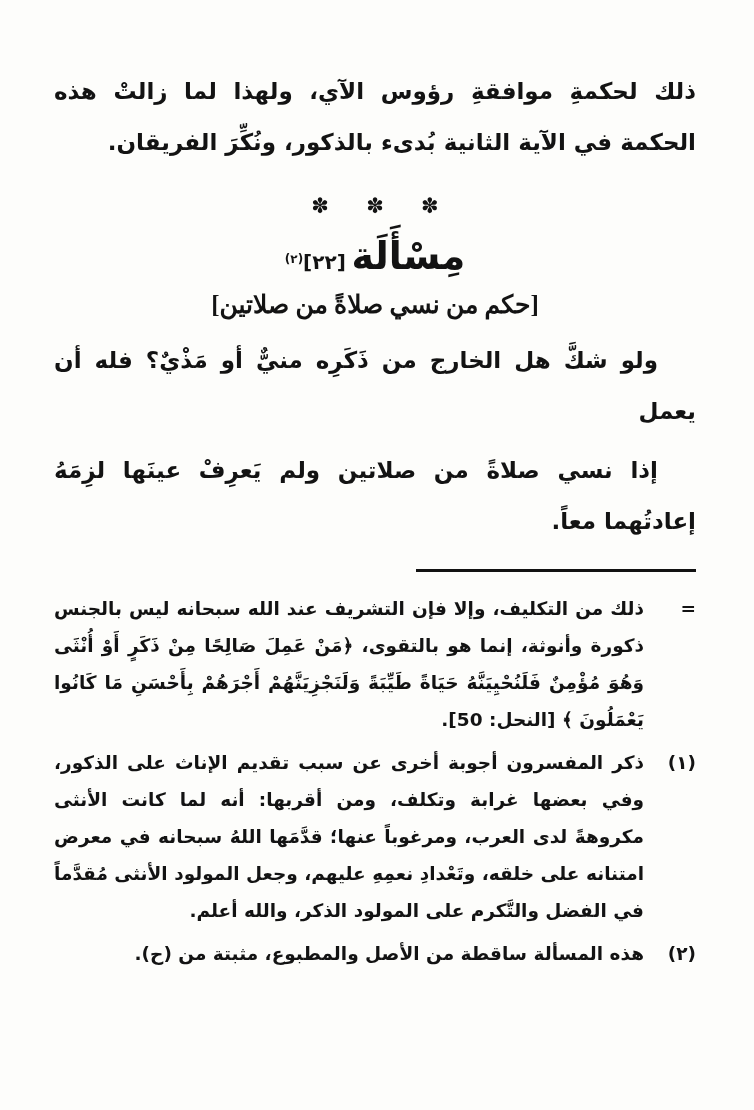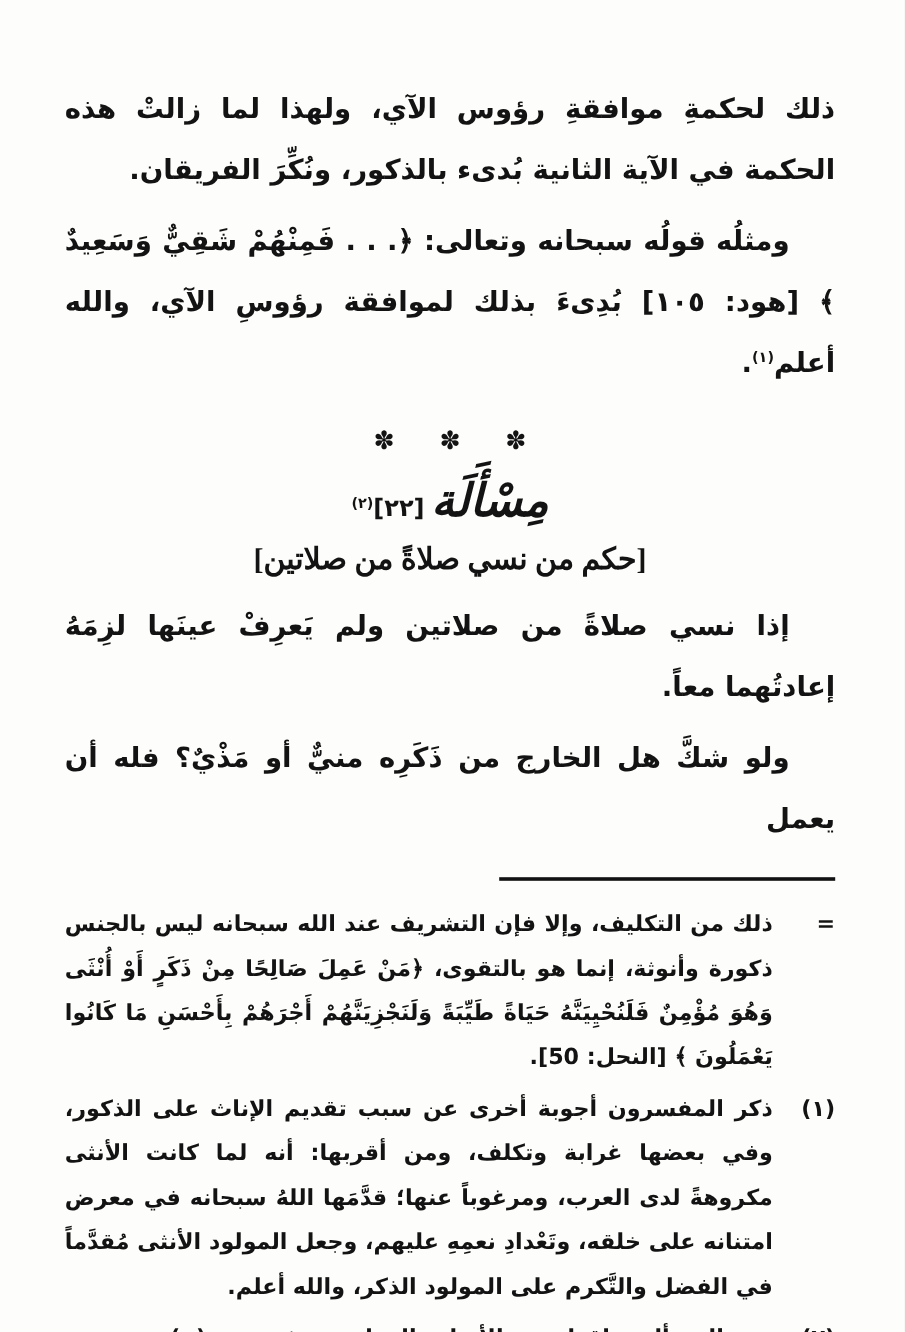--- a/index.html
+++ b/index.html
@@ -40,21 +40,20 @@
     margin:26px 0 12px 0;
     letter-spacing:0;
   }
   .masalah {
     text-align:center;
     margin:16px 0 4px 0;
     font-weight:700;
   }
   .masalah-word {
     font-size:38px;
-    font-style:italic;
     letter-spacing:1px;
   }
   .masalah-number { font-size:20px; }
   .section-heading {
     text-align:center;
     font-size:25px;
     font-weight:700;
     margin:12px 0 16px 0;
     font-family:Liberation Serif, serif;
   }
@@ -94,32 +93,31 @@
 </head>
 <body>
 
 <div class="page">
   <div class="content">
 
     <div class="body-text">
 
       <p>ذلك لحكمةِ موافقةِ رؤوس الآي، ولهذا لما زالتْ هذه الحكمة في الآية الثانية بُدىء بالذكور، ونُكِّرَ الفريقان.</p>
 
-      <p class="indent"><span>ومثلُه قولُه سبحانه وتعالى: ﴿. . . فَمِنْهُمْ شَقِيٌّ وَسَعِيدٌ ﴾ [هود: ١٠٥] بُدِىءَ بذلك لموافقة رؤوسِ الآي، والله أعلم</span><sup>(١)</sup><span>.</span></p>
 
       <div class="stars">✽ ✽ ✽</div>
 
       <div class="masalah"><span class="masalah-word">مِسْأَلَة</span>
         <span class="masalah-number">[٢٢]</span><sup>(٢)</sup></div>
 
       <div class="section-heading">[حكم من نسي صلاةً من صلاتين]</div>
 
+      <p class="indent">ولو شكَّ هل الخارج من ذَكَرِه منيٌّ أو مَذْيٌ؟ فله أن يعمل</p>
+
       <p class="indent">إذا نسي صلاةً من صلاتين ولم يَعرِفْ عينَها لزِمَهُ إعادتُهما معاً.</p>
-
-      <p class="indent">ولو شكَّ هل الخارج من ذَكَرِه منيٌّ أو مَذْيٌ؟ فله أن يعمل</p>
 
     </div>
 
     <div class="footnote-rule"></div>
 
     <div class="footnotes">
 
       <div class="footnote">
         <span class="fn-marker">=</span>
         <div class="fn-text">ذلك من التكليف، وإلا فإن التشريف عند الله سبحانه ليس بالجنس ذكورة وأنوثة، إنما هو بالتقوى، ﴿مَنْ عَمِلَ صَالِحًا مِنْ ذَكَرٍ أَوْ أُنْثَى وَهُوَ مُؤْمِنٌ فَلَنُحْيِيَنَّهُ حَيَاةً طَيِّبَةً وَلَنَجْزِيَنَّهُمْ أَجْرَهُمْ بِأَحْسَنِ مَا كَانُوا يَعْمَلُونَ ﴾ [النحل: 50].</div>

